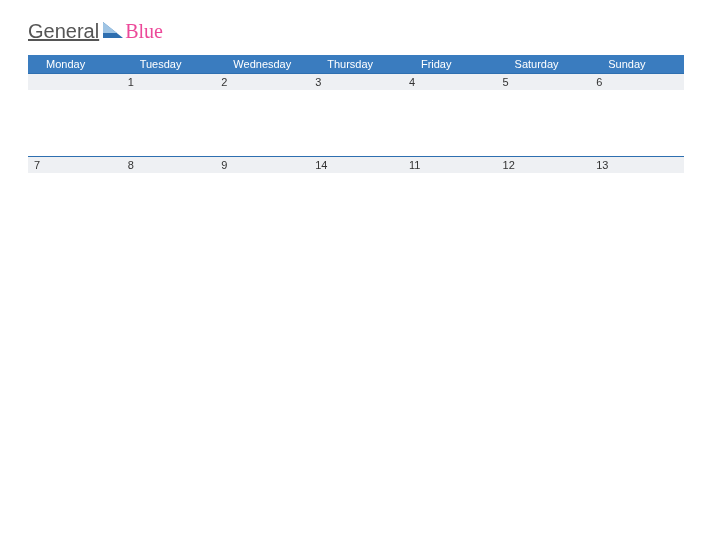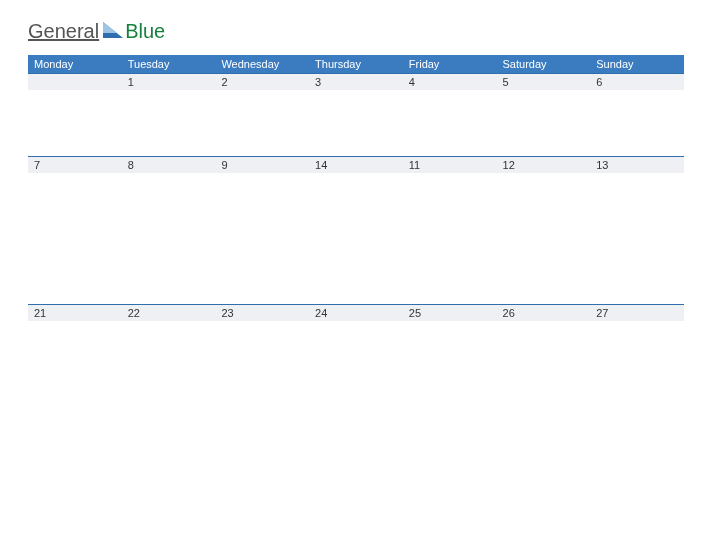--- a/index.html
+++ b/index.html
@@ -19,39 +19,39 @@
   }
   .logo {
     display: flex;
     align-items: center;
     font-size: 20px;
     font-weight: 400;
     color: #333;
     gap: 2px;
   }
   .logo-general { color: #555; text-decoration: underline; }
-  .logo-blue { color: #15803d; }
+  .logo-blue { color: #ec4899; font-family: Liberation Serif, serif; }
   .logo-icon {
     margin-left: 2px;
     display: inline-block;
   }
   .title {
     font-size: 34px;
     font-weight: 400;
     color: #333;
   }
   .calendar {
     width: 100%;
     border-collapse: collapse;
   }
   .dayhead-row td {
     background: #3a7cbf;
     color: #fff;
     font-size: 11px;
-    padding: 3px 6px;
+    padding: 3px 18px;
     width: 14.28%;
   }
   .date-row td {
     background: #eef0f3;
     color: #333;
     font-size: 11px;
     padding: 2px 6px;
     border-top: 1px solid #2e6fb0;
   }
   .body-row td {
@@ -128,29 +128,20 @@
   <tr class="body-row">
         <td></td>
         <td></td>
         <td></td>
         <td></td>
         <td></td>
         <td></td>
         <td></td>
       </tr>
 
-  <tr class="date-row">
-    <td>21</td>
-    <td>22</td>
-    <td>23</td>
-    <td>24</td>
-    <td>25</td>
-    <td>26</td>
-    <td>27</td>
-  </tr>
   <tr class="body-row">
         <td></td>
         <td></td>
         <td></td>
         <td></td>
         <td></td>
         <td></td>
         <td></td>
       </tr>
 

